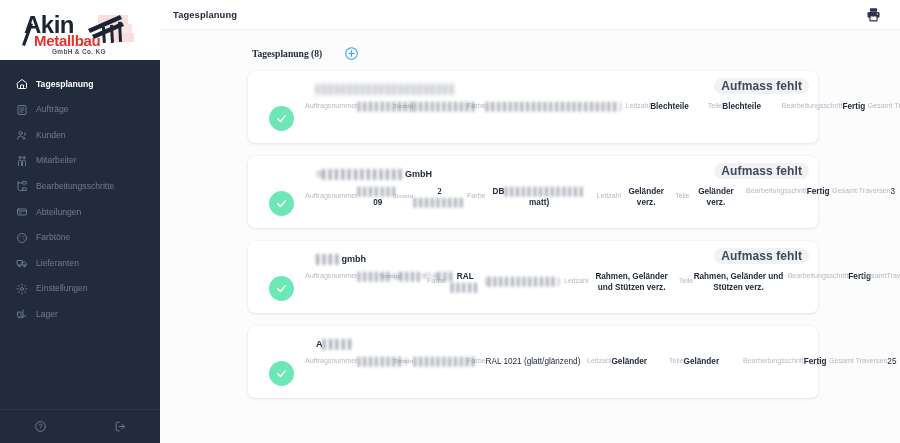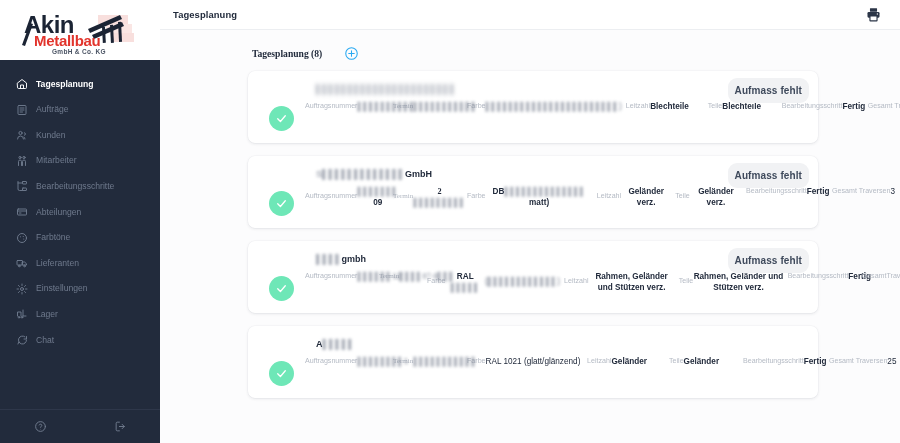--- a/index.html
+++ b/index.html
@@ -113,23 +113,23 @@
     border-radius: 7px;
     box-shadow: 0 1px 3px rgba(30,40,60,.10), 0 0 0 .5px rgba(30,40,60,.035);
     margin-bottom: 13px;
     padding: 9px 12px 11px 12px;
     min-height: 72px;
   }
   .badge {
     position: absolute; top: 7px; right: 9px;
     background: #f1f2f4;
     color: #3f4a5c;
-    font-size: 10px; font-weight: bold;
+    font-size: 12px; font-weight: bold;
     border-radius: 9px;
-    padding: 7px 7px;
+    padding: 1px 7px;
     letter-spacing: .1px;
     white-space: nowrap;
   }
   .card-title {
     font-size: 9px; font-weight: bold; color: #222b3c;
     margin: 4px 0 0 56px;
     height: 12px;
     display: flex; align-items: flex-start;
   }
   .card-body {
@@ -332,30 +332,20 @@
               <path d="M3 16V8h7v8"></path>
               <path d="M14 4v12"></path>
               <path d="M14 16h6"></path>
               <circle cx="6" cy="18.5" r="1.6"></circle>
               <circle cx="12" cy="18.5" r="1.6"></circle>
             </svg>
         </span>
         <span class="nav-label">Lager</span>
       </div>
 
-      <div class="nav-item">
-        <span class="nav-ico">
-          <svg width="12" height="12" viewBox="0 0 24 24" fill="none" stroke="currentColor" stroke-width="1.9" stroke-linecap="round" stroke-linejoin="round">
-              <path d="M21 12a8 8 0 1 1-3.2-6.4"></path>
-              <path d="M21 5v5h-5"></path>
-              <path d="M4 20l1.6-4"></path>
-            </svg>
-        </span>
-        <span class="nav-label">Chat</span>
-      </div>
 
     </div>
 
     <div class="sidebar-footer">
       <div class="foot-btn">
         <span>
           <svg width="13" height="13" viewBox="0 0 24 24" fill="none" stroke="currentColor" stroke-width="1.8" stroke-linecap="round" stroke-linejoin="round">
               <circle cx="12" cy="12" r="9"></circle>
               <path d="M9.6 9.2a2.5 2.5 0 0 1 4.8.8c0 1.7-2.4 2-2.4 3.5"></path>
               <circle cx="12" cy="17" r="0.7" fill="currentColor" stroke="none"></circle>

